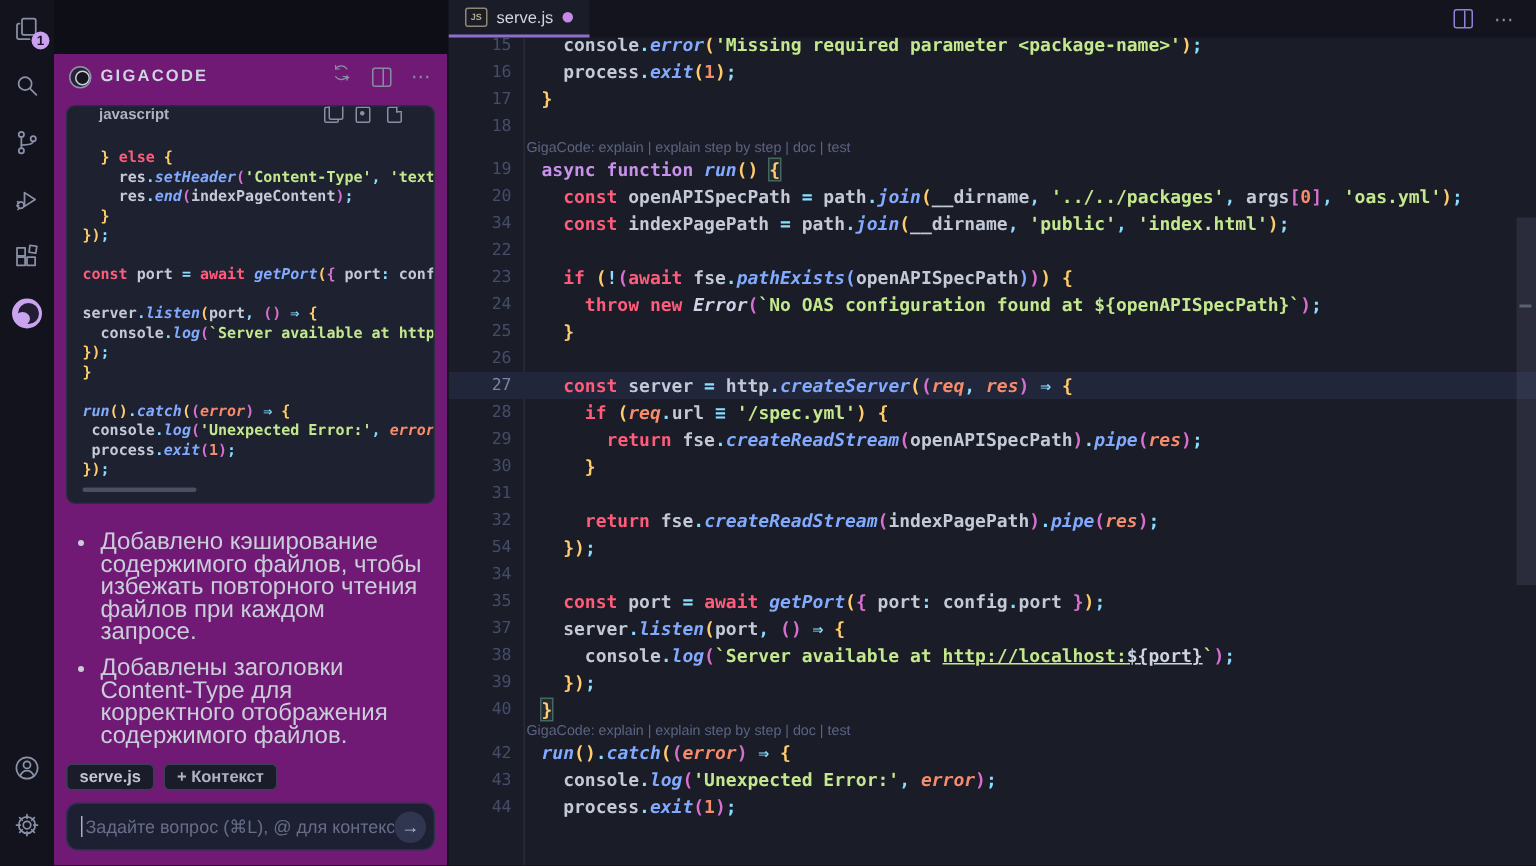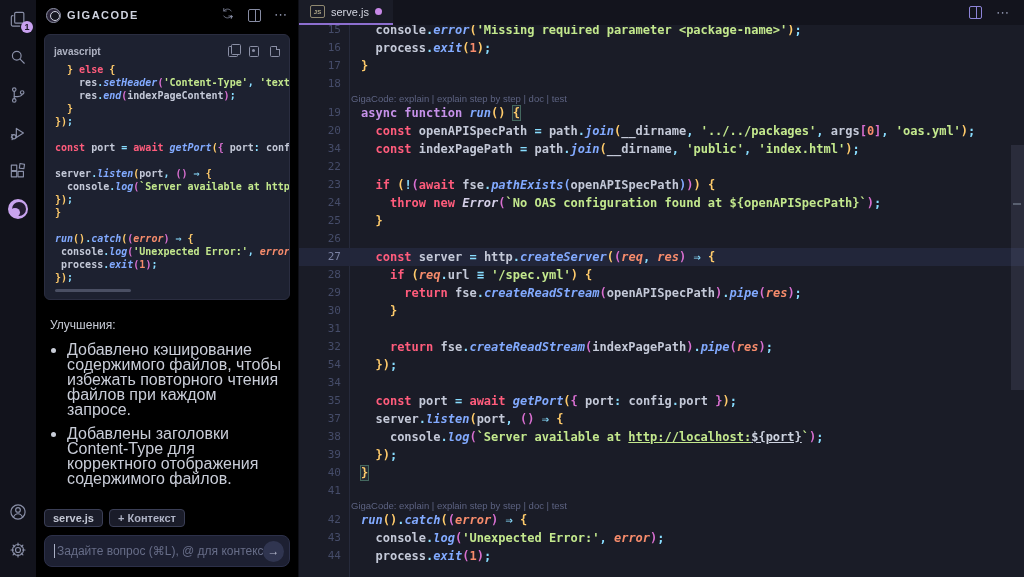--- a/index.html
+++ b/index.html
@@ -10,34 +10,34 @@
   .activity-bar{width:36px;background:#12131c;display:flex;flex-direction:column;align-items:center;padding-top:8px;box-sizing:border-box;flex:none;}
   .ab-icon{width:22px;height:22px;margin-bottom:16px;position:relative;color:#8a90a8;display:flex;align-items:center;justify-content:center;}
   .ab-icon svg{width:20px;height:20px;stroke:#8a90a8;fill:none;stroke-width:1.4;stroke-linecap:round;stroke-linejoin:round;}
   .ab-badge{position:absolute;right:-4px;bottom:-3px;width:12px;height:12px;border-radius:50%;background:#c9a1f0;color:#1b1526;font-size:9px;font-weight:bold;display:flex;align-items:center;justify-content:center;}
   .ab-spacer{flex:1;}
   .giga-dot{width:20px;height:20px;border-radius:50%;background:#c9a4ef;position:relative;overflow:hidden;}
   .giga-dot::after{content:"";position:absolute;left:4px;top:3px;width:14px;height:14px;border-radius:50%;background:#241c33;}
   .giga-dot::before{content:"";position:absolute;z-index:2;left:2px;top:9px;width:10px;height:9px;border-radius:50%;background:#c9a4ef;}
 
   
-  .side-panel{width:262px;background:#000000;display:flex;flex-direction:column;box-sizing:border-box;flex:none;}
+  .side-panel{width:262px;background:#701a75;display:flex;flex-direction:column;box-sizing:border-box;flex:none;margin-top:36px;}
   .panel-header{height:30px;display:flex;align-items:center;padding:0 10px;flex:none;}
   .logo-circle{width:13px;height:13px;border-radius:50%;background:#2a2438;position:relative;overflow:hidden;margin-right:6px;border:1px solid #8f93a8;}
   .logo-circle::after{content:"";position:absolute;left:3px;top:2px;width:10px;height:10px;border-radius:50%;background:#15161f;border:1.5px solid #cfd2de;box-sizing:border-box;}
   .logo-text{font-size:11px;font-weight:bold;letter-spacing:1.5px;color:#d0d4e0;}
   .panel-header-actions{margin-left:auto;display:flex;align-items:center;gap:13px;color:#878ca3;}
   .panel-header-actions svg{width:15px;height:15px;stroke:#878ca3;fill:none;stroke-width:1.3;stroke-linecap:round;}
   .split-icon{width:11px;height:11px;border:1.5px solid currentColor;border-radius:2px;position:relative;display:inline-block;}
   .split-icon::after{content:"";position:absolute;left:50%;top:0;bottom:0;width:1.5px;background:currentColor;}
   .ellipsis{font-size:13px;letter-spacing:1px;color:#878ca3;line-height:10px;}
 
   .panel-body{flex:1;padding:4px 8px 0 8px;overflow:hidden;}
   .code-card{background:#1d2130;border:1px solid #2a2d40;border-radius:6px;overflow:hidden;}
-  .card-header{height:22px;display:flex;align-items:flex-end;justify-content:space-between;padding:0 9px;}
+  .card-header{height:22px;display:flex;align-items:flex-start;justify-content:space-between;padding:0 21px;}
   .card-lang{font-size:10px;font-weight:bold;color:#aeb2c2;}
   .card-actions{display:flex;gap:11px;align-items:center;}
   .mini-icon{width:8px;height:9px;border:1px solid #8a8fa5;border-radius:1.5px;position:relative;display:inline-block;}
   .mini-icon.copy::after{content:"";position:absolute;left:2px;top:-3px;width:8px;height:9px;border:1px solid #8a8fa5;border-radius:1.5px;background:#1d2130;}
   .mini-icon.insert::after{content:"";position:absolute;left:2px;top:2px;width:3px;height:3px;background:#8a8fa5;border-radius:50%;}
   .mini-icon.file::after{content:"";position:absolute;right:-1px;top:-1px;width:3px;height:3px;background:#1d2130;border-left:1px solid #8a8fa5;border-bottom:1px solid #8a8fa5;}
   .card-code{padding:6px 0 2px 10px;overflow:hidden;}
   .card-code .code-row{height:13px;line-height:13px;}
   .card-code .code-text{font-size:10px;}
   .card-hscroll{height:3px;width:76px;background:#4a4f63;border-radius:2px;margin:3px 0 7px 10px;}
@@ -240,21 +240,20 @@
               <span class="code-text"><span class="tk-ws"> </span><span class="tk-v">process</span><span class="tk-p">.</span><span class="tk-f">exit</span><span class="tk-b2">(</span><span class="tk-num">1</span><span class="tk-b2">)</span><span class="tk-p">;</span></span>
             </div>
             <div class="code-row">
               <span class="code-text"><span class="tk-b1">}</span><span class="tk-b1">)</span><span class="tk-p">;</span></span>
             </div>
           </div>
         <div class="card-hscroll"></div>
       </div>
 
       <div class="panel-message">
-        <div class="msg-heading">Улучшения:</div>
         <ul class="msg-bullets">
             <li>Добавлено кэширование содержимого файлов, чтобы избежать повторного чтения файлов при каждом запросе.</li>
             <li>Добавлены заголовки Content-Type для корректного отображения содержимого файлов.</li>
           </ul>
       </div>
     </div>
 
     <div class="panel-footer">
       <div class="chips-row">
         <span class="chip">serve.js</span>
@@ -377,24 +376,20 @@
             <span class="code-text"><span class="tk-ws">    </span><span class="tk-v">console</span><span class="tk-p">.</span><span class="tk-f">log</span><span class="tk-b2">(</span><span class="tk-str">`Server available at </span><span class="tk-url">http://localhost:</span><span class="tk-urli">${port}</span><span class="tk-str">`</span><span class="tk-b2">)</span><span class="tk-p">;</span></span>
           </div>
           <div class="code-row">
             <span class="ln">39</span>
             <span class="code-text"><span class="tk-ws">  </span><span class="tk-b1">}</span><span class="tk-b1">)</span><span class="tk-p">;</span></span>
           </div>
           <div class="code-row">
             <span class="ln">40</span>
             <span class="code-text"><span class="tk-bm">}</span></span>
           </div>
-          <div class="code-row">
-            <span class="ln">41</span>
-            <span class="code-text"></span>
-          </div>
           <div class="codelens">GigaCode: explain | explain step by step | doc | test</div>
           <div class="code-row">
             <span class="ln">42</span>
             <span class="code-text"><span class="tk-f">run</span><span class="tk-b1">(</span><span class="tk-b1">)</span><span class="tk-p">.</span><span class="tk-f">catch</span><span class="tk-b1">(</span><span class="tk-b2">(</span><span class="tk-prm">error</span><span class="tk-b2">)</span><span class="tk-ws"> </span><span class="tk-op">⇒</span><span class="tk-ws"> </span><span class="tk-b1">{</span></span>
           </div>
           <div class="code-row">
             <span class="ln">43</span>
             <span class="code-text"><span class="tk-ws">  </span><span class="tk-v">console</span><span class="tk-p">.</span><span class="tk-f">log</span><span class="tk-b2">(</span><span class="tk-str">'Unexpected Error:'</span><span class="tk-p">,</span><span class="tk-ws"> </span><span class="tk-prm">error</span><span class="tk-b2">)</span><span class="tk-p">;</span></span>
           </div>
           <div class="code-row">

